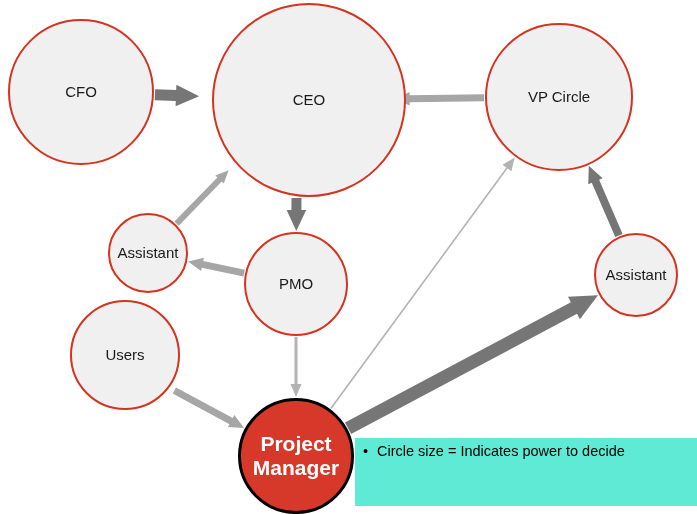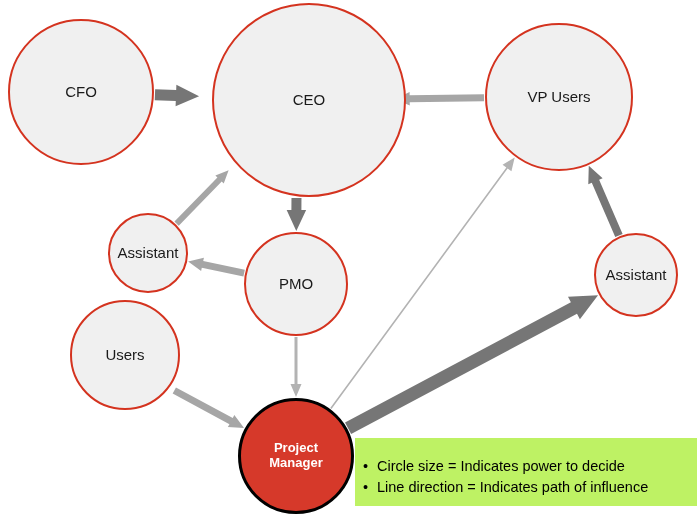--- a/index.html
+++ b/index.html
@@ -36,35 +36,35 @@
     background: #f0f0f0;
     border: 2px solid #d4331f;
     color: #1a1a1a;
     font-size: 15px;
     font-weight: 400;
   }
   .node.focus {
     background: #d6392a;
     border: 3px solid #000000;
     color: #ffffff;
-    font-size: 13px;
+    font-size: 21px;
     font-weight: bold;
   }
   .node span {
     pointer-events: none;
   }
   #legend {
     position: absolute;
     left: 355px;
     top: 438px;
     width: 342px;
     height: 68px;
-    background: #bef264;
+    background: #5eead4;
     box-sizing: border-box;
-    padding: 18px 0 0 6px;
+    padding: 3px 0 0 6px;
   }
   #legend ul {
     list-style: none;
     margin: 0;
     padding: 0;
   }
   #legend li {
     font-size: 14.5px;
     color: #000000;
     line-height: 20.5px;
@@ -98,21 +98,21 @@
     </svg>
 
   <div id="nodes-layer">
       <div class="node plain" style="left: 8px; top: 19px; width: 146px; height: 146px;">
         <span>CFO</span>
       </div>
       <div class="node plain" style="left: 212px; top: 3px; width: 194px; height: 194px;">
         <span>CEO</span>
       </div>
       <div class="node plain" style="left: 485px; top: 23px; width: 148px; height: 148px;">
-        <span>VP Users</span>
+        <span>VP Circle</span>
       </div>
       <div class="node plain" style="left: 108px; top: 213px; width: 80px; height: 80px;">
         <span>Assistant</span>
       </div>
       <div class="node plain" style="left: 244px; top: 232px; width: 104px; height: 104px; align-items: center;">
         <span>PMO</span>
       </div>
       <div class="node plain" style="left: 594px; top: 233px; width: 84px; height: 84px;">
         <span>Assistant</span>
       </div>
@@ -120,17 +120,16 @@
         <span>Users</span>
       </div>
       <div class="node focus" style="left: 238px; top: 398px; width: 116px; height: 116px;">
         <span>Project<br>Manager</span>
       </div>
     </div>
 
   <div id="legend">
     <ul>
         <li>Circle size = Indicates power to decide</li>
-        <li>Line direction = Indicates path of influence</li>
       </ul>
   </div>
 
 </div>
 
 </body></html>

